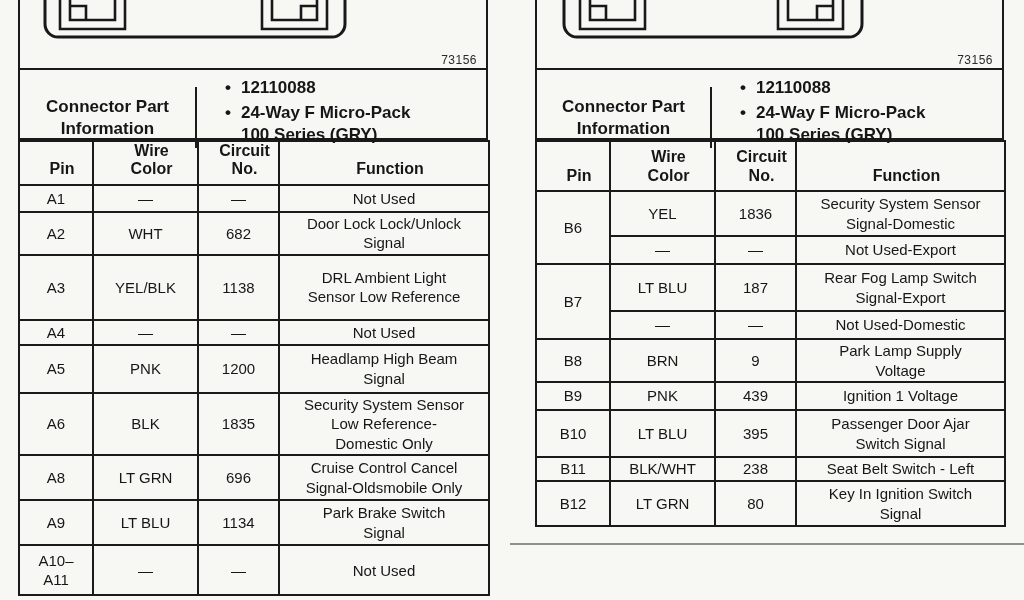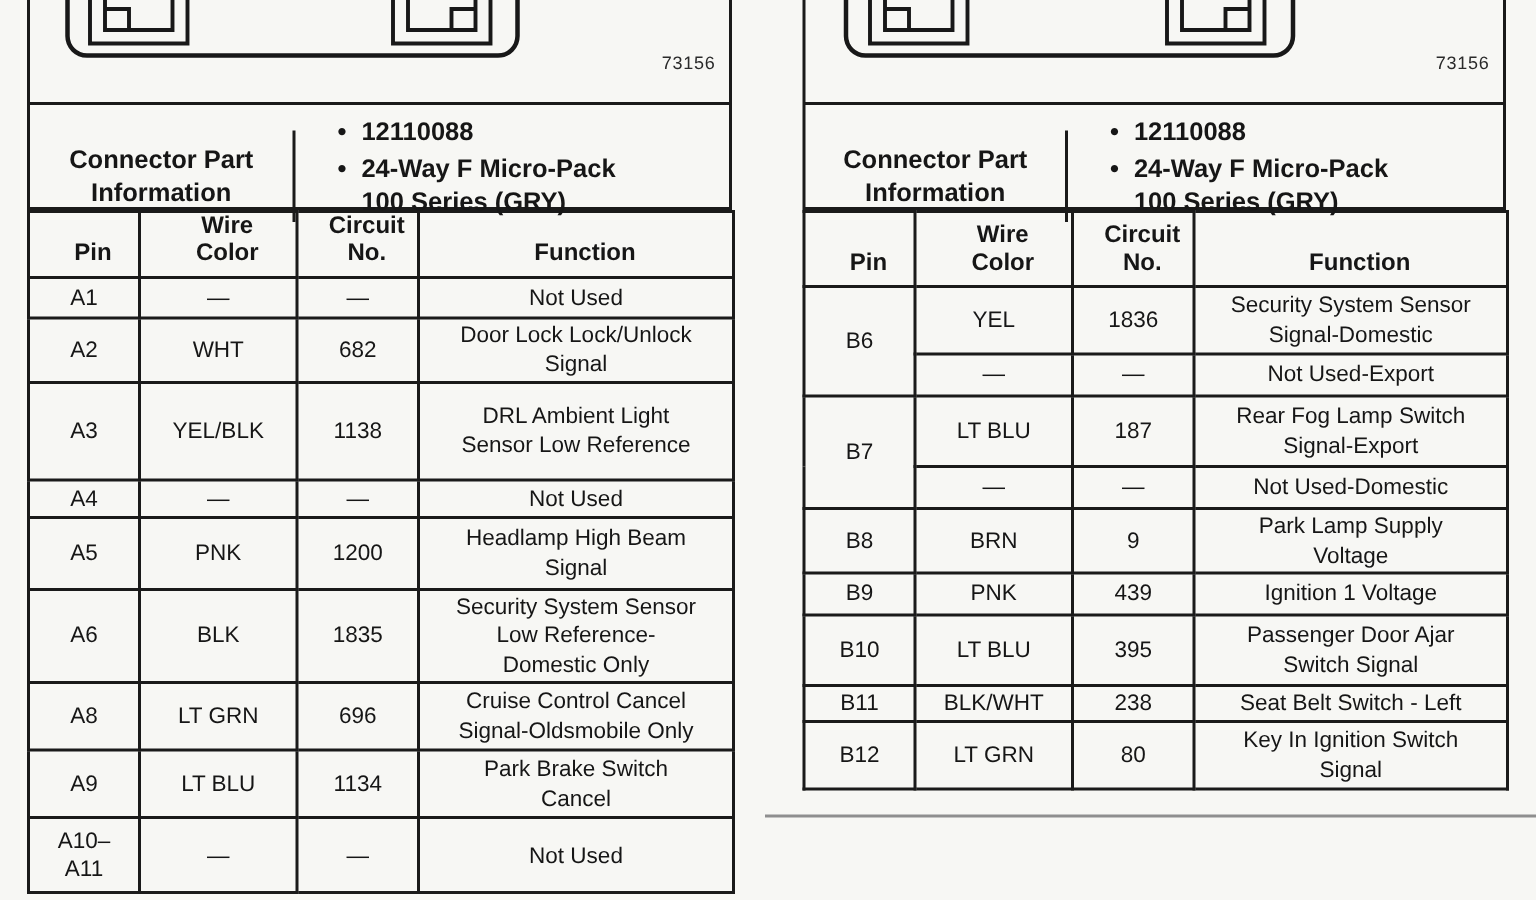--- a/index.html
+++ b/index.html
@@ -13,21 +13,21 @@
   #panel-left{left:18px;width:470px;}
   #panel-right{left:535px;width:469px;}
 
   
   .figure-area{
     position:relative;height:68px;box-sizing:border-box;
     border-left:2px solid #1a1a1a;border-right:2px solid #1a1a1a;
   }
   .figure-area svg{position:absolute;left:0;top:0;display:block;}
   .figure-number{
-    position:absolute;right:9px;bottom:19px;
+    position:absolute;right:9px;bottom:1px;
     font-size:12px;letter-spacing:.5px;color:#2a2a2a;
   }
 
   
   .cpi{
     display:grid;height:72px;box-sizing:border-box;
     border:2px solid #1a1a1a;
   }
   #panel-left  .cpi{grid-template-columns:177px auto;}
   #panel-right .cpi{grid-template-columns:175px auto;}
@@ -165,21 +165,21 @@
       <td>LT GRN</td>
       <td>696</td>
       <td class="c-func">Cruise Control Cancel
 Signal-Oldsmobile Only</td>
     </tr>
     <tr style="height:45px">
       <td class="c-pin">A9</td>
       <td>LT BLU</td>
       <td>1134</td>
       <td class="c-func">Park Brake Switch
-Cancel</td>
+Signal</td>
     </tr>
     <tr style="height:50px">
       <td class="c-pin">A10–
 A11</td>
       <td>—</td>
       <td>—</td>
       <td class="c-func">Not Used</td>
     </tr>
   </tbody>
     </table>

